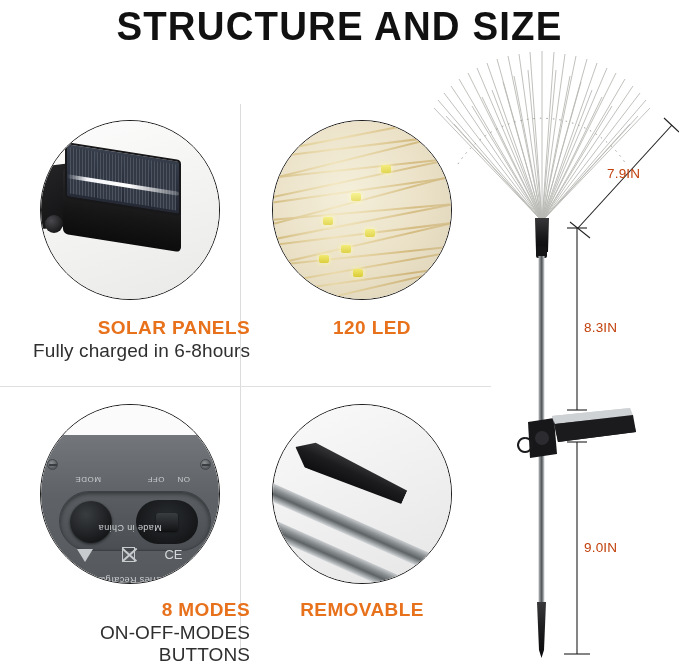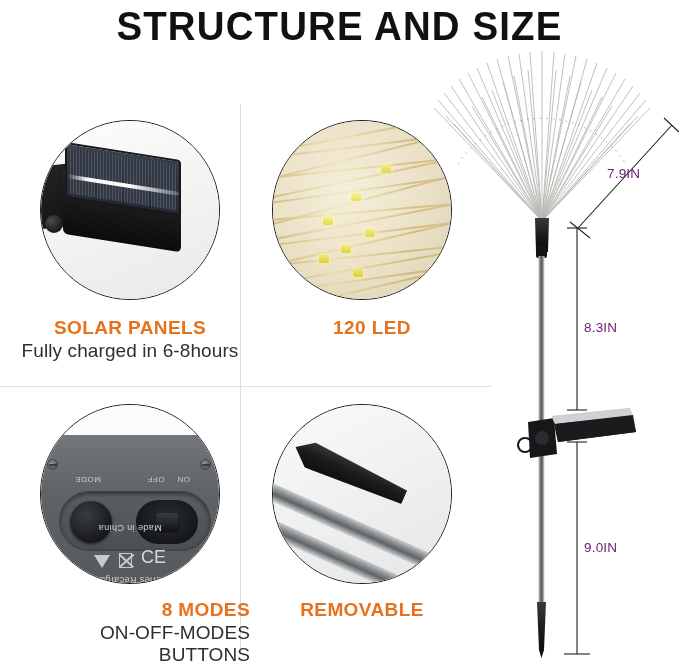--- a/index.html
+++ b/index.html
@@ -162,22 +162,22 @@
     content:''; position:absolute; left:1px; top:4px; width:8px; height:1.5px;
     background:#3a3e42;
   }
   .md-foot {
     position:absolute; left:0; right:0; top:140px; text-align:center;
     transform: rotate(180deg);
     color:#cfd2d4; font-size:9px; letter-spacing:0.4px;
   }
   .md-syms {
     position:absolute; left:0; right:0; top:112px;
-    display:flex; justify-content:center; align-items:flex-end; gap:9px;
-    color:#d4d7d9; font-size:18px;
+    display:flex; justify-content:center; align-items:flex-end; gap:29px;
+    color:#d4d7d9; font-size:13px;
   }
   .md-tri { width:0;height:0;border-left:8px solid transparent;border-right:8px solid transparent;border-top:13px solid #c8cbcd; }
   .md-bin { position:relative; width:13px; height:15px; border:1.6px solid #c8cbcd; }
   .md-bin::before { content:''; position:absolute; left:-3px; top:6px; width:19px; height:1.6px; background:#c8cbcd; transform:rotate(42deg); }
   .md-bin::after  { content:''; position:absolute; left:-3px; top:6px; width:19px; height:1.6px; background:#c8cbcd; transform:rotate(-42deg); }
 
   
   .rm-wrap { position:absolute; inset:0; background: linear-gradient(155deg,#fafafa 0%,#eeeeee 60%,#e6e6e6 100%); }
   .rm-pole {
     position:absolute; height:17px; border-radius:9px;
@@ -185,21 +185,21 @@
   }
   .rm-tip {
     position:absolute;
     background: linear-gradient(180deg,#3a3a3c 0%,#1c1c1e 45%,#0d0d0f 100%);
   }
 
   
   .hero { position:absolute; left:424px; top:46px; width:255px; height:612px; }
   .hero svg { position:absolute; left:0; top:0; }
   .dim-label {
-    position:absolute; font-size:13.5px; color:#701a75; letter-spacing:0.2px;
+    position:absolute; font-size:13.5px; color:#c2410c; letter-spacing:0.2px;
     white-space:nowrap;
   }
 </style>
 </head>
 <body>
 
 <div id="page">
 
   <div class="title">STRUCTURE AND SIZE</div>
 
@@ -217,21 +217,21 @@
           <div class="sp-cells">
             <i></i>
               <i></i>
               <i></i>
               <i></i>
           </div>
         </div>
         <div class="sp-glare"></div>
       </div>
     </div>
-    <div class="caption" style="left:10px; top:316px;">
+    <div class="caption" style="left:10px; top:316px;text-align:right;">
       <div class="cap-title">SOLAR PANELS</div>
       <div class="cap-sub">Fully charged in 6-8hours</div>
     </div>
   </div>
 
   <div class="feature">
     <div class="circle" style="left:272px; top:120px; width:180px; height:180px;">
       <div class="led-wrap">
         <div class="strand" style="top:12px;  transform:rotate(-11deg);"></div>
         <div class="strand" style="top:24px;  transform:rotate(-7deg);"></div>

